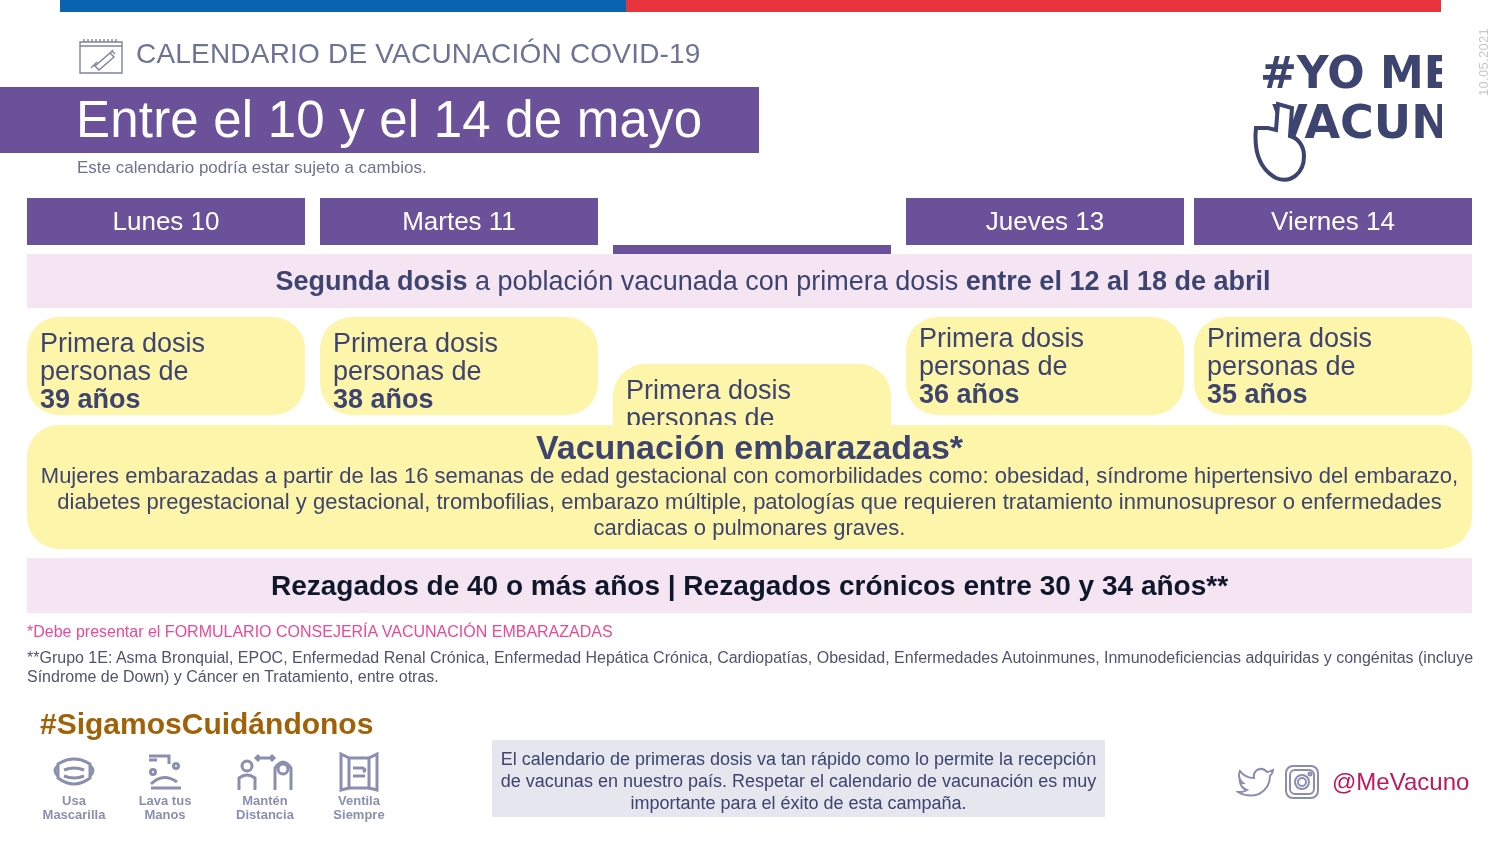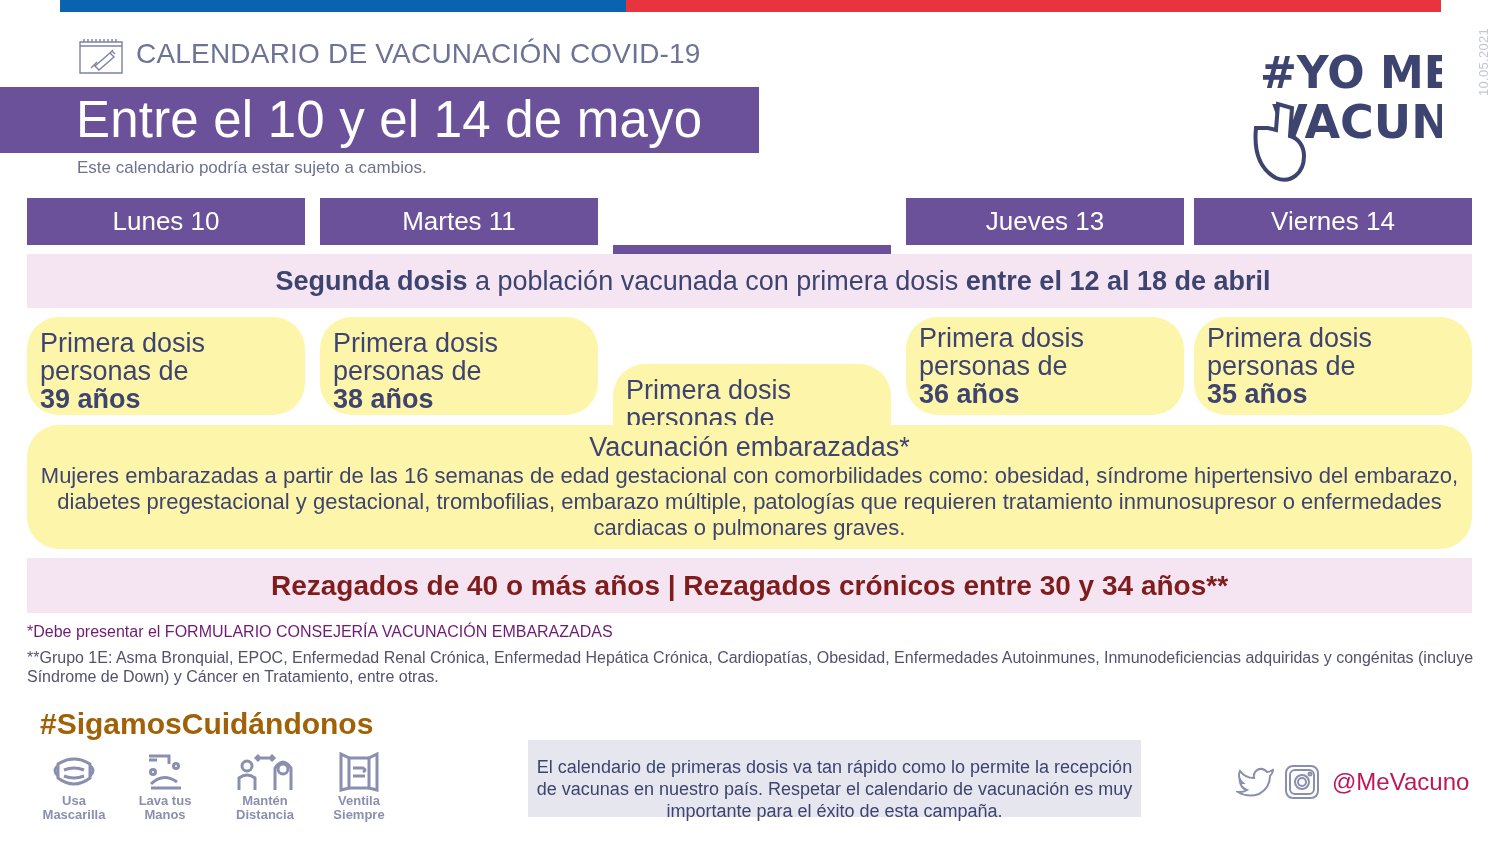--- a/index.html
+++ b/index.html
@@ -33,39 +33,39 @@
   .yellow { background: #fdf5a9; border-radius: 32px; }
 
   .second-dose { left: 27px; top: 254px; width: 1445px; height: 54px; display: flex; align-items: center; justify-content: center; font-size: 27px; color: #3d4470; white-space: nowrap; padding-left: 47px; }
   .second-dose b { font-weight: 700; }
 
   .cell { top: 317px; height: 98px; padding: 12px 0 0 13px; line-height: 28px; font-size: 27px; color: #3d4470; }
   .cell.up { padding-top: 7px; }
   .cell .age { font-weight: 700; display: block; }
 
   .preg { left: 27px; top: 425px; width: 1445px; height: 124px; text-align: center; padding-top: 6px; }
-  .preg-title { font-size: 27px; font-weight: 400; line-height: 32px; color: #3d4470; }
+  .preg-title { font-size: 34px; font-weight: 700; line-height: 32px; color: #3d4470; }
   .preg-body { font-size: 22px; line-height: 26px; color: #3d4470; padding: 0 10px; }
 
-  .rezag { left: 27px; top: 558px; width: 1445px; height: 55px; display: flex; align-items: center; justify-content: center; font-size: 28px; font-weight: 700; color: #7f1d1d; white-space: nowrap; }
-
-  .foot1 { left: 27px; top: 623px; font-size: 16px; color: #701a75; white-space: nowrap; }
+  .rezag { left: 27px; top: 558px; width: 1445px; height: 55px; display: flex; align-items: center; justify-content: center; font-size: 28px; font-weight: 700; color: #0f172a; white-space: nowrap; }
+
+  .foot1 { left: 27px; top: 623px; font-size: 16px; color: #ec4899; white-space: nowrap; }
   .foot2 { left: 27px; top: 648px; width: 1460px; font-size: 16px; line-height: 19px; color: #50536e; }
 
   .hashtag { left: 40px; top: 707px; font-size: 30px; font-weight: 700; color: #a16207; white-space: nowrap; }
 
   .tip { top: 752px; width: 90px; text-align: center; }
   .tip svg { display: block; margin: 0 auto; }
   .tip .lbl { font-size: 13px; font-weight: 700; line-height: 14px; color: #8a8fb0; margin-top: 2px; }
   .tip1 { left: 29px; }
   .tip2 { left: 120px; }
   .tip3 { left: 220px; }
   .tip4 { left: 314px; }
 
-  .notice { left: 528px; top: 740px; width: 613px; height: 77px; background: #e5e6ee; text-align: center; font-size: 18px; line-height: 22px; color: #3d4470; padding-top: 16px; }
+  .notice { left: 492px; top: 740px; width: 613px; height: 77px; background: #e5e6ee; text-align: center; font-size: 18px; line-height: 22px; color: #3d4470; padding-top: 8px; }
 
   .social { left: 1236px; top: 763px; height: 38px; display: flex; align-items: center; gap: 8px; }
   .handle { font-size: 24px; color: #be185d; margin-left: 4px; white-space: nowrap; }
 </style>
 </head>
 <body>
 
 <div class="abs topbar-blue"></div>
 <div class="abs topbar-red"></div>
 

